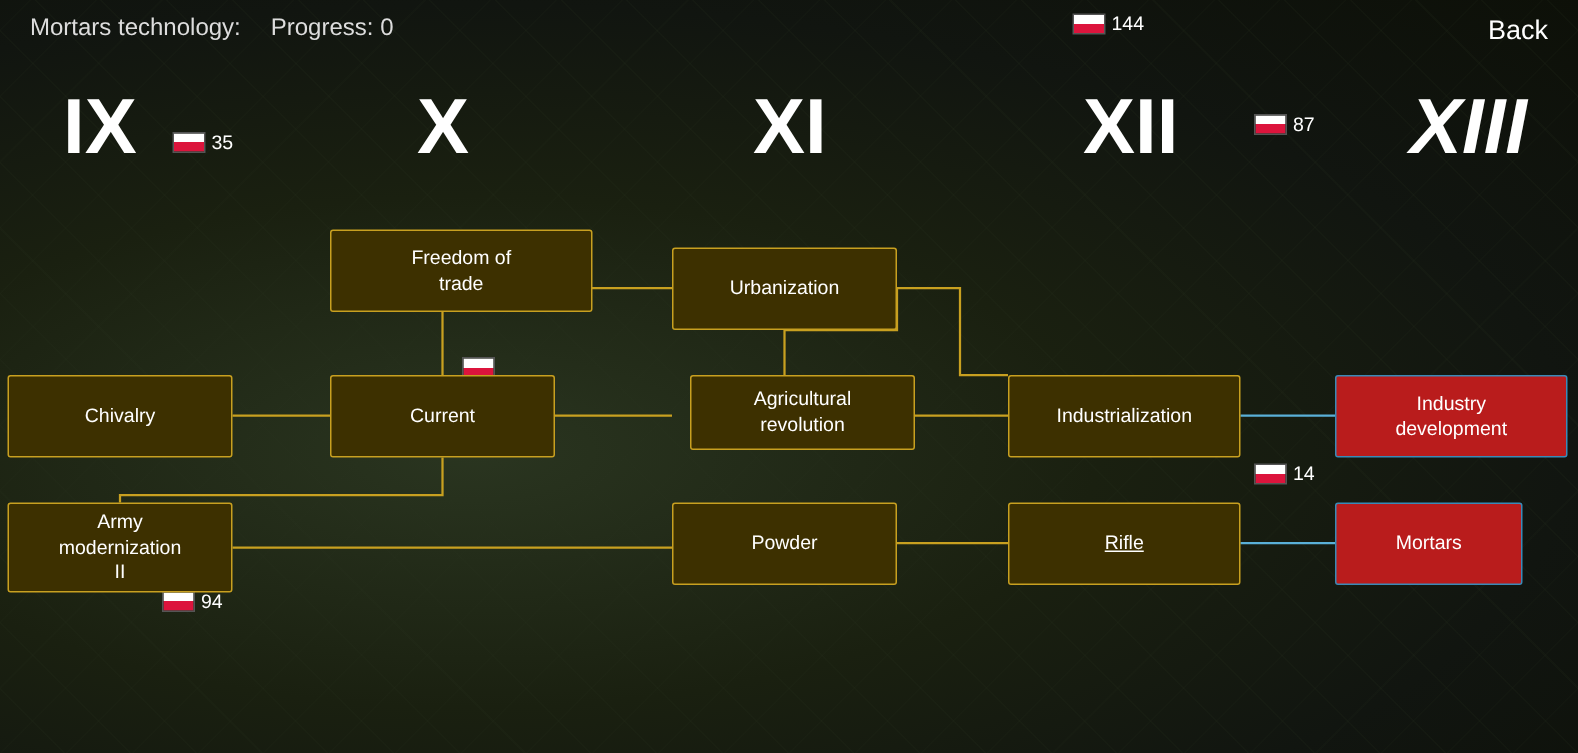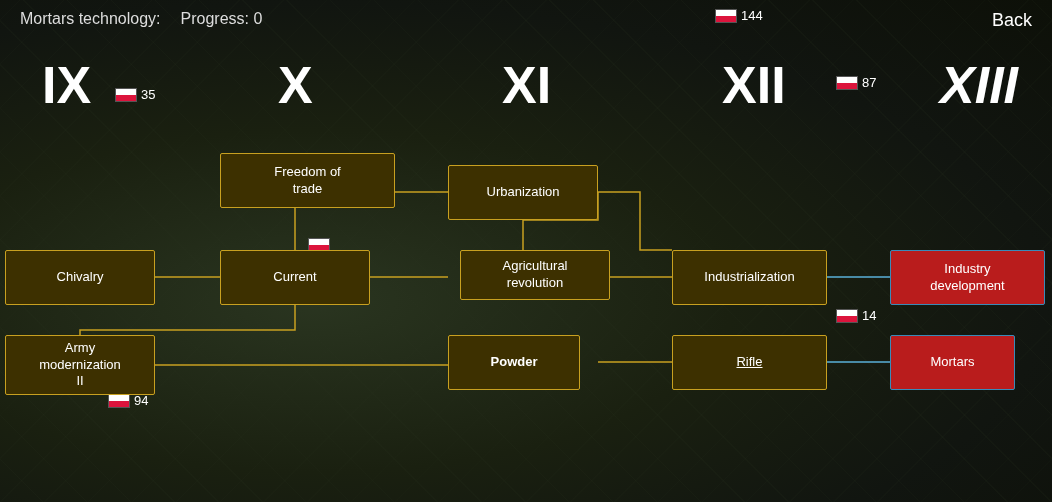--- a/index.html
+++ b/index.html
@@ -208,19 +208,19 @@
   <div class="tech-node" style="left:220px; top:250px; width:150px; height:55px;">Current</div>
 
   <div class="tech-node" style="left:448px; top:250px; width:150px; height:50px;margin-left:12px;">Agricultural<br>revolution</div>
 
   <div class="tech-node" style="left:672px; top:250px; width:155px; height:55px;">Industrialization</div>
 
   <div class="tech-node blue" style="left:890px; top:250px; width:155px; height:55px;">Industry<br>development</div>
 
   <div class="tech-node" style="left:5px; top:335px; width:150px; height:60px;">Army<br>modernization<br>II</div>
 
-  <div class="tech-node" style="left:448px; top:335px; width:132px; height:55px;font-weight:bold;">Powder</div>
+  <div class="tech-node" style="left:448px; top:335px; width:150px; height:55px;">Powder</div>
 
   <div class="tech-node" style="left:672px; top:335px; width:155px; height:55px;text-decoration:underline;">Rifle</div>
 
   <div class="tech-node blue" style="left:890px; top:335px; width:125px; height:55px;">Mortars</div>
 
 </div>
 
 </body></html>

